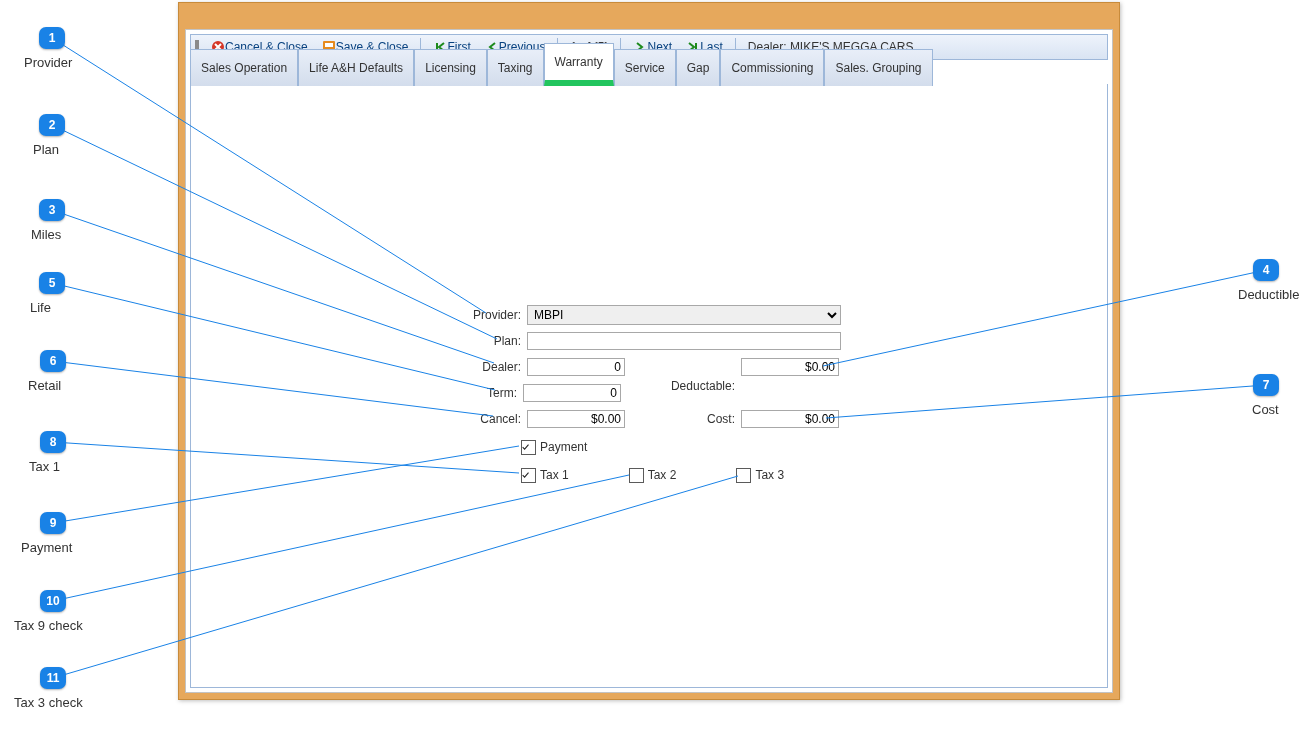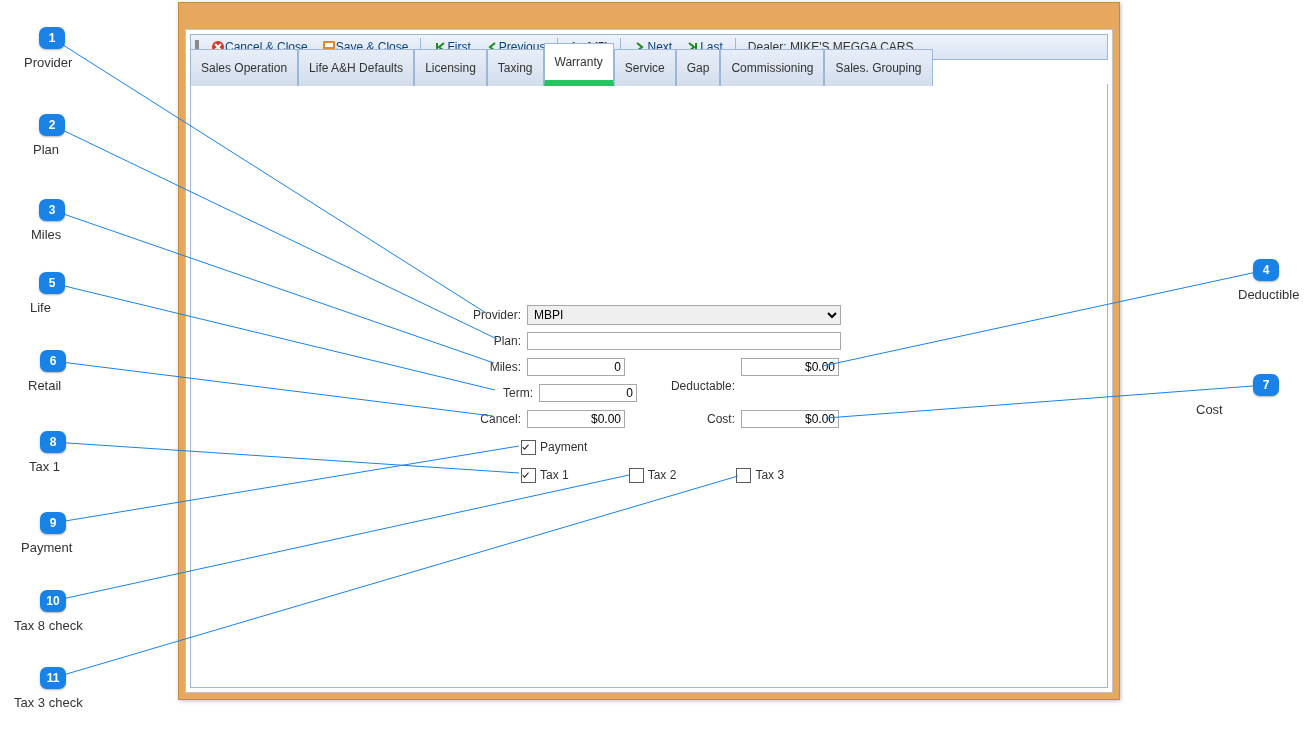--- a/index.html
+++ b/index.html
@@ -274,27 +274,27 @@
           <option>MBPI</option>
         </select>
       </div>
 
       <div class="form-row" style="left:260px; top:246px;">
         <span class="lbl">Plan:</span>
         <input class="fld" style="width: 314px;" value="">
       </div>
 
       <div class="form-row" style="left:260px; top:272px;">
-        <span class="lbl">Miles:</span>
+        <span class="lbl">Dealer:</span>
         <input class="fld right" style="width: 98px;" value="0">
         <span class="lbl" style="width:110px;margin-top:37px;">Deductable:</span>
         <input class="fld right" style="width: 98px;" value="$0.00">
       </div>
 
-      <div class="form-row" style="left:272px; top:298px;">
+      <div class="form-row" style="left:256px; top:298px;">
         <span class="lbl">Term:</span>
         <input class="fld right" style="width: 98px;" value="0">
       </div>
 
       <div class="form-row" style="left:260px; top:324px;">
         <span class="lbl">Cancel:</span>
         <input class="fld right" style="width: 98px;" value="$0.00">
         <span class="lbl" style="width:110px;">Cost:</span>
         <input class="fld right" style="width: 98px;" value="$0.00">
       </div>
@@ -353,22 +353,22 @@
     <div class="callout-label" style="left: 33px; top: 142px;">Plan</div>
     <div class="callout-badge" style="left: 39px; top: 199px;">3</div>
     <div class="callout-label" style="left: 31px; top: 227px;">Miles</div>
     <div class="callout-badge" style="left: 1253px; top: 259px;">4</div>
     <div class="callout-label" style="left: 1238px; top: 287px;">Deductible</div>
     <div class="callout-badge" style="left: 39px; top: 272px;">5</div>
     <div class="callout-label" style="left: 30px; top: 300px;">Life</div>
     <div class="callout-badge" style="left: 40px; top: 350px;">6</div>
     <div class="callout-label" style="left: 28px; top: 378px;">Retail</div>
     <div class="callout-badge" style="left: 1253px; top: 374px;">7</div>
-    <div class="callout-label" style="left: 1196px; top: 402px;">Cost</div>
+    <div class="callout-label" style="left: 1252px; top: 402px;">Cost</div>
     <div class="callout-badge" style="left: 40px; top: 431px;">8</div>
     <div class="callout-label" style="left: 29px; top: 459px;">Tax 1</div>
     <div class="callout-badge" style="left: 40px; top: 512px;">9</div>
     <div class="callout-label" style="left: 21px; top: 540px;">Payment</div>
     <div class="callout-badge" style="left: 40px; top: 590px; border-radius: 7px;">10</div>
-    <div class="callout-label" style="left: 14px; top: 618px;">Tax 8 check</div>
+    <div class="callout-label" style="left: 14px; top: 618px;">Tax 9 check</div>
     <div class="callout-badge" style="left: 40px; top: 667px;">11</div>
     <div class="callout-label" style="left: 14px; top: 695px;">Tax 3 check</div>
   </div>
 
 </body></html>

